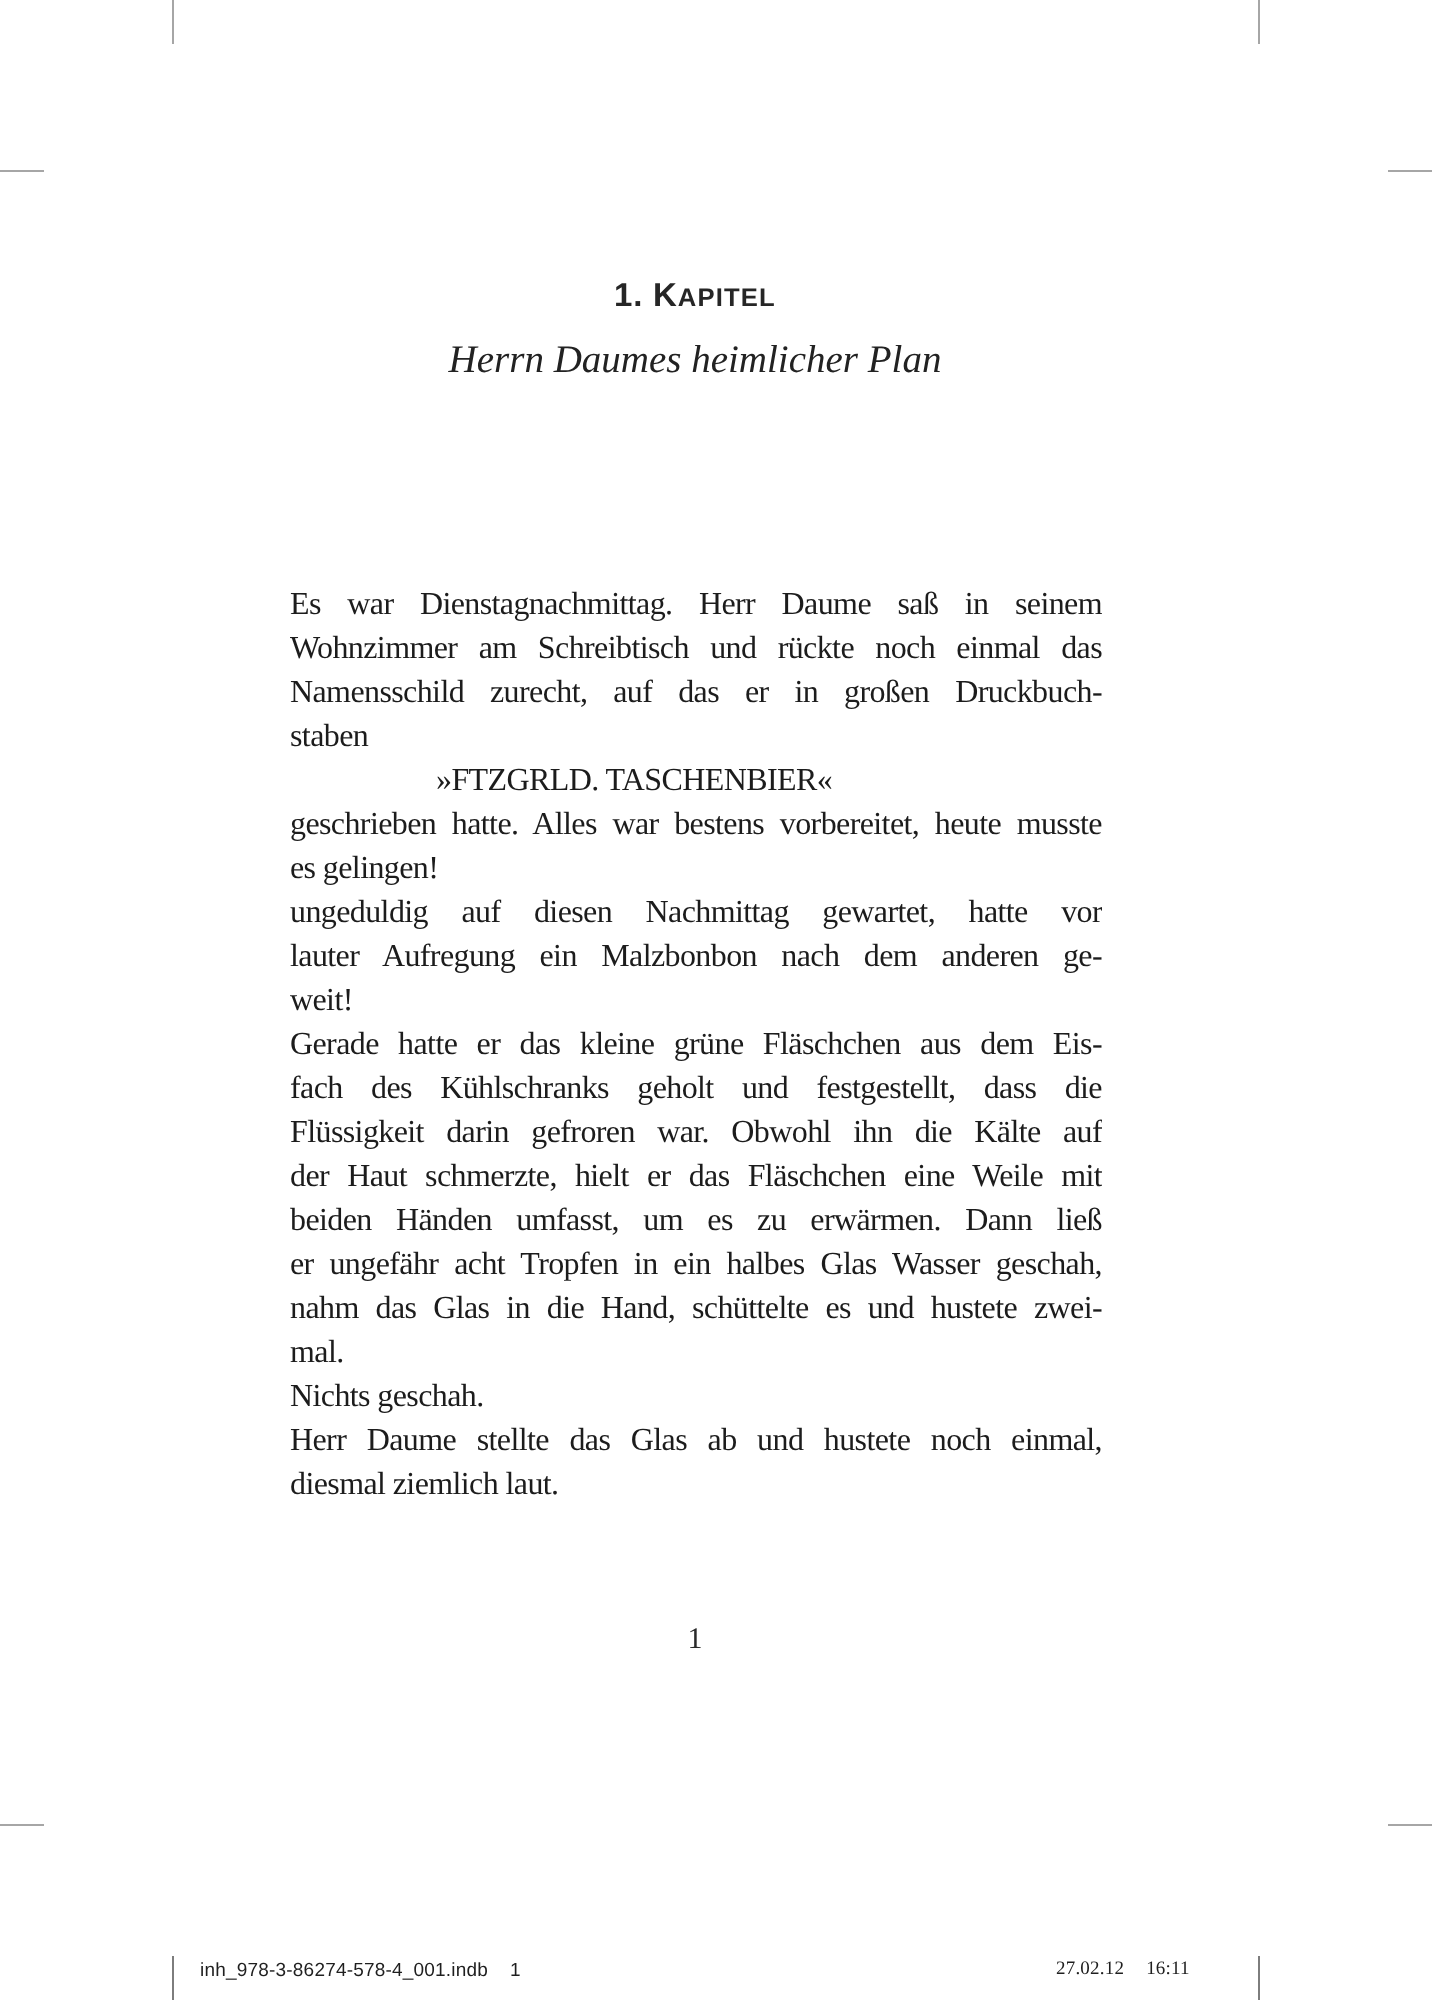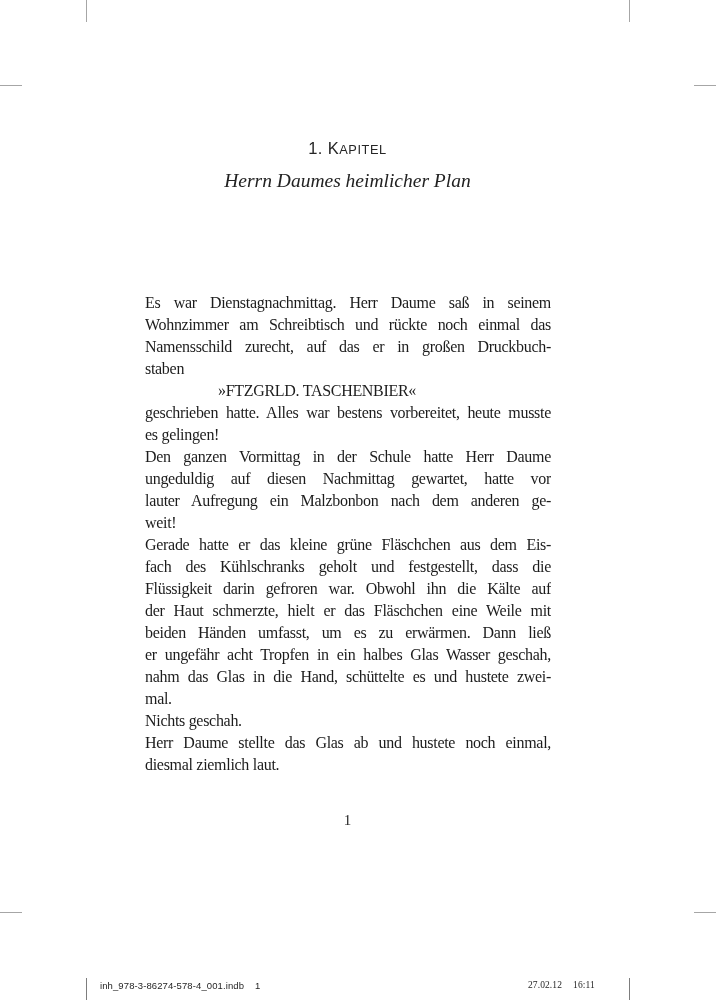--- a/index.html
+++ b/index.html
@@ -25,21 +25,21 @@
   .cm.bl-h { left: 0; top: 912px; }
   .cm.br-h { left: 694px; top: 912px; }
   .cm.bl-v { left: 86px; top: 978px; }
   .cm.br-v { left: 629px; top: 978px; }
 
   .chapter-title {
     position: absolute;
     left: 145px; top: 139px; width: 405px;
     text-align: center;
     font-family: "Liberation Sans", sans-serif;
-    font-weight: normal;
+    font-weight: bold;
     font-size: 16.5px;
     letter-spacing: 0.4px;
     color: #262626;
   }
   .chapter-title .sc { font-size: 12.8px; letter-spacing: 0.6px; }
 
   .chapter-subtitle {
     position: absolute;
     left: 145px; top: 170px; width: 405px;
     text-align: center;
@@ -100,21 +100,20 @@
   <div class="chapter-subtitle">Herrn Daumes heimlicher Plan</div>
 
   <div class="body-text">
     <div class="line j">Es war Dienstagnachmittag. Herr Daume saß in seinem</div>
     <div class="line j">Wohnzimmer am Schreibtisch und rückte noch einmal das</div>
     <div class="line j">Namensschild zurecht, auf das er in großen Druckbuch-</div>
     <div class="line">staben</div>
     <div class="line indent">»FTZGRLD. TASCHENBIER«</div>
     <div class="line j">geschrieben hatte. Alles war bestens vorbereitet, heute musste</div>
     <div class="line">es gelingen!</div>
-    <div class="line j">Den ganzen Vormittag in der Schule hatte Herr Daume</div>
     <div class="line j">ungeduldig auf diesen Nachmittag gewartet, hatte vor</div>
     <div class="line j">lauter Aufregung ein Malzbonbon nach dem anderen ge-</div>
     <div class="line">weit!</div>
     <div class="line j">Gerade hatte er das kleine grüne Fläschchen aus dem Eis-</div>
     <div class="line j">fach des Kühlschranks geholt und festgestellt, dass die</div>
     <div class="line j">Flüssigkeit darin gefroren war. Obwohl ihn die Kälte auf</div>
     <div class="line j">der Haut schmerzte, hielt er das Fläschchen eine Weile mit</div>
     <div class="line j">beiden Händen umfasst, um es zu erwärmen. Dann ließ</div>
     <div class="line j">er ungefähr acht Tropfen in ein halbes Glas Wasser geschah,</div>
     <div class="line j">nahm das Glas in die Hand, schüttelte es und hustete zwei-</div>

